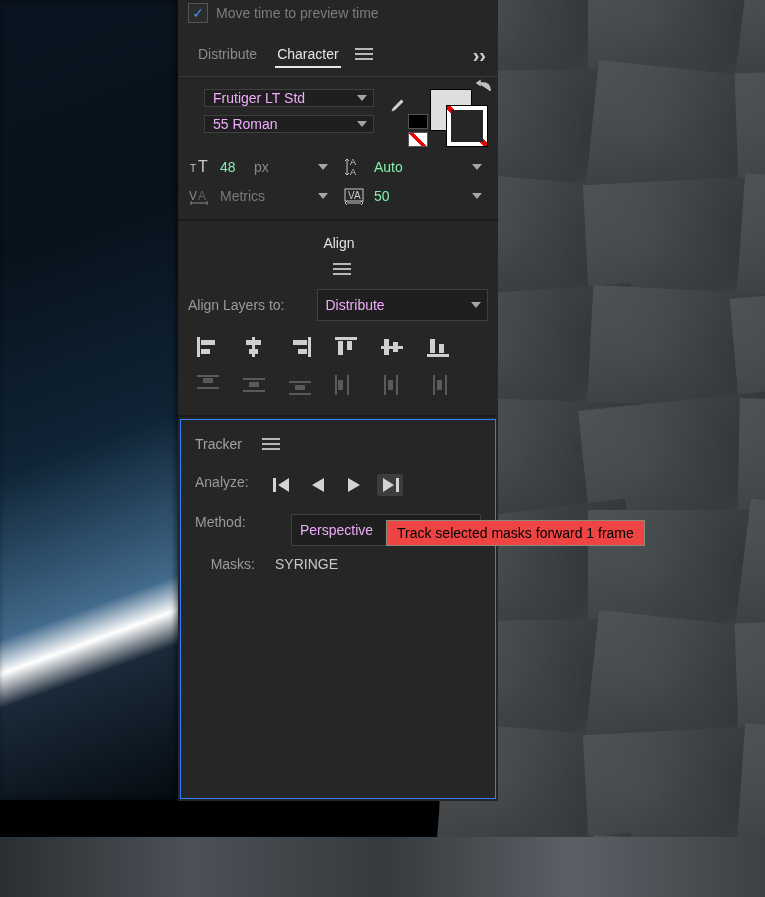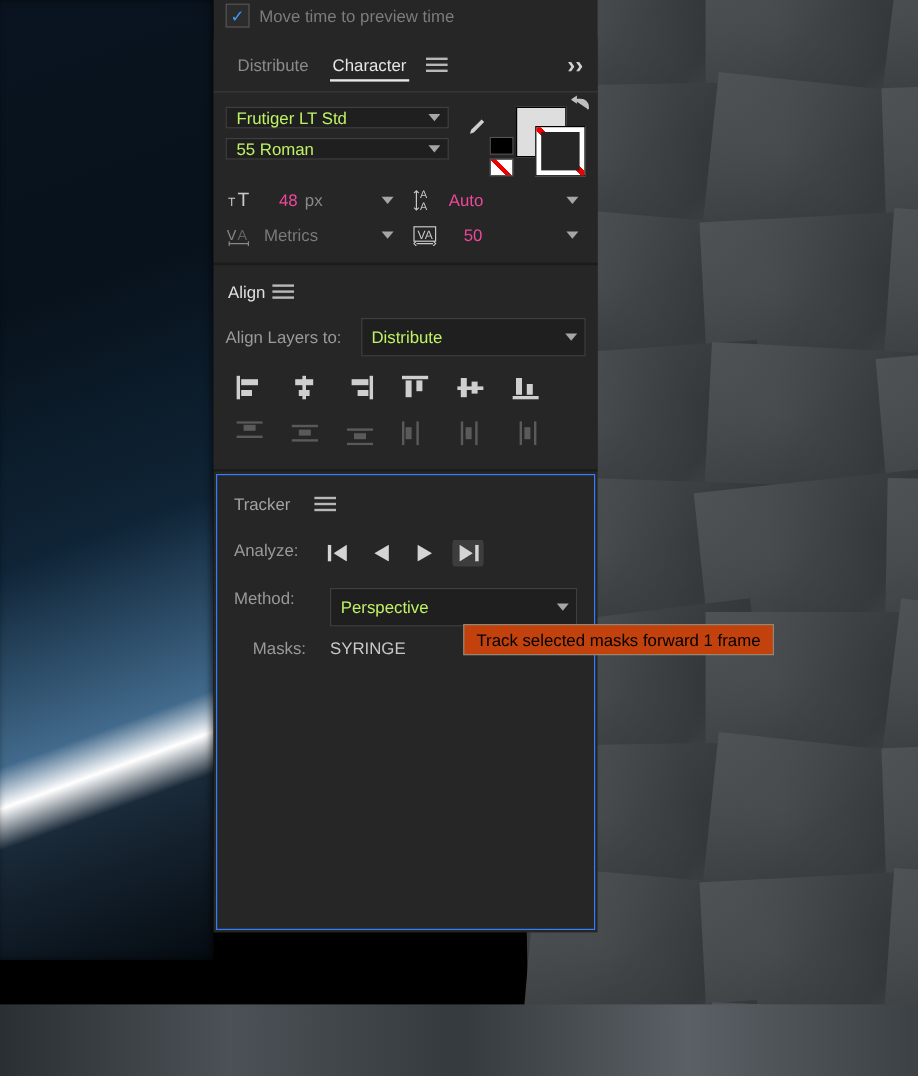--- a/index.html
+++ b/index.html
@@ -18,56 +18,56 @@
   .panel{background:#262626;padding:0;}
   .row{display:flex;align-items:center;}
   .panel-tabs{height:44px;border-bottom:1px solid #3a3a3a;padding:0 10px;position:relative;}
   .tab{padding:0 10px;height:44px;line-height:44px;color:#9f9f9f;cursor:default;}
   .tab.active{color:#e6e6e6;position:relative;}
   .tab.active::after{content:"";position:absolute;left:8px;right:8px;bottom:8px;height:2px;background:#e6e6e6;}
   .hamburger{width:18px;height:12px;display:inline-flex;flex-direction:column;justify-content:space-between;margin-left:6px;}
   .hamburger span{height:2px;background:#b8b8b8;}
   .chev-right-double{position:absolute;right:12px;top:12px;color:#d0d0d0;font-size:20px;font-weight:600;font-family:inherit;}
   .char-body{padding:12px 10px 14px 10px;}
-  .select{background:#1f1f1f;border:1px solid #3f3f3f;height:30px;display:flex;align-items:center;padding:0 8px;position:relative;flex:1;color:#bef264;min-width:0;}
+  .select{background:#1f1f1f;border:1px solid #3f3f3f;height:30px;display:flex;align-items:center;padding:0 8px;position:relative;flex:1;color:#f0abfc;min-width:0;margin-left:16px;}
   .select .chev{position:absolute;right:6px;top:50%;transform:translateY(-50%);}
   .chev{width:0;height:0;border-left:5px solid transparent;border-right:5px solid transparent;border-top:6px solid #a6a6a6;display:inline-block;}
   .eyedrop svg{width:26px;height:26px;}
   .swatch{width:58px;height:58px;position:relative;margin-left:10px;}
   .swatch .fill{position:absolute;left:0;top:0;width:40px;height:40px;background:#dedede;border:1px solid #000;}
   .swatch .stroke{position:absolute;right:0;bottom:0;width:40px;height:40px;background:#fff;border:1px solid #000;}
   .swatch .stroke::after{content:"";position:absolute;left:4px;top:4px;right:4px;bottom:4px;background:#262626;}
   .swatch .stroke::before{content:"";position:absolute;left:0;bottom:0;right:0;top:0;background:linear-gradient(45deg,transparent 46%,#e00 46%,#e00 54%,transparent 54%);}
   .swap{position:absolute;right:-4px;top:-10px;color:#b8b8b8;}
   .mini{position:absolute;left:-22px;bottom:0;display:flex;flex-direction:column;gap:3px;}
   .mini .msw{width:18px;height:13px;background:#000;border:1px solid #555;}
   .mini .msw.slash{background:linear-gradient(45deg,#fff 40%,#e00 40%,#e00 55%,#fff 55%);}
   .prop-row{display:flex;align-items:center;gap:8px;margin-top:10px;}
   .prop{display:flex;align-items:center;gap:6px;width:150px;}
   .prop .icon{width:26px;display:flex;justify-content:center;color:#888;}
-  .prop .val{color:#ec4899;min-width:28px;text-align:right;}
+  .prop .val{color:#86efac;min-width:28px;text-align:left;}
   .prop .unit{color:#888;}
   .prop .chev{margin-left:auto;margin-right:6px;}
   .dim{color:#7a7a7a;}
   .sep{height:2px;background:#1b1b1b;}
   .align-body{padding:14px 10px 18px 10px;}
-  .align-hdr{display:flex;align-items:center;margin-bottom:14px;margin-left:2px;}
+  .align-hdr{display:flex;align-items:center;gap:12px;margin-bottom:14px;margin-left:2px;flex-direction:column;}
   .align-hdr .title{color:#e0e0e0;}
   .label{color:#9a9a9a;margin-right:10px;}
   .btnrow{display:flex;gap:18px;margin-top:14px;margin-left:6px;}
   .ibtn{width:28px;height:24px;display:flex;align-items:center;justify-content:center;}
   .ibtn svg{fill:#cfcfcf;}
   .ibtn.dim svg{fill:#5a5a5a;}
   .tracker{border:1px solid #2f7fff;margin:2px;padding:16px 14px 14px 14px;min-height:380px;box-sizing:border-box;}
   .tracker .thdr{display:flex;align-items:center;gap:14px;color:#a3a3a3;margin-bottom:22px;}
   .trow{display:flex;align-items:flex-start;gap:10px;margin-bottom:10px;min-height:30px;}
   .play{width:26px;height:22px;display:flex;align-items:center;justify-content:center;}
   .play svg{fill:#d4d4d4;}
   .play.on{background:#3d3d3d;border-radius:2px;}
-  .tooltip{position:absolute;left:386px;top:520px;background:#c2410c;color:#000;padding:4px 10px;font-size:14px;border:1px solid #8a8a7a;white-space:nowrap;z-index:50;}
+  .tooltip{position:absolute;left:386px;top:520px;background:#ef4444;color:#000;padding:4px 10px;font-size:14px;border:1px solid #8a8a7a;white-space:nowrap;z-index:50;}
   .checkbox{width:18px;height:18px;background:#2c2c2c;border:1px solid #555;display:inline-flex;align-items:center;justify-content:center;margin-right:8px;color:#3b9cff;font-size:14px;}
   .toprow{padding:0 10px 6px 10px;display:flex;align-items:center;color:#7c7c7c;height:26px;overflow:hidden;}
 </style>
 </head>
 <body>
 
 <div class="bg">
   <div class="tex" style="left:438px;top:-40px;transform:rotate(-7deg)"></div>
     <div class="tex" style="left:588px;top:-40px;transform:rotate(0deg)"></div>
     <div class="tex" style="left:738px;top:-40px;transform:rotate(7deg)"></div>

